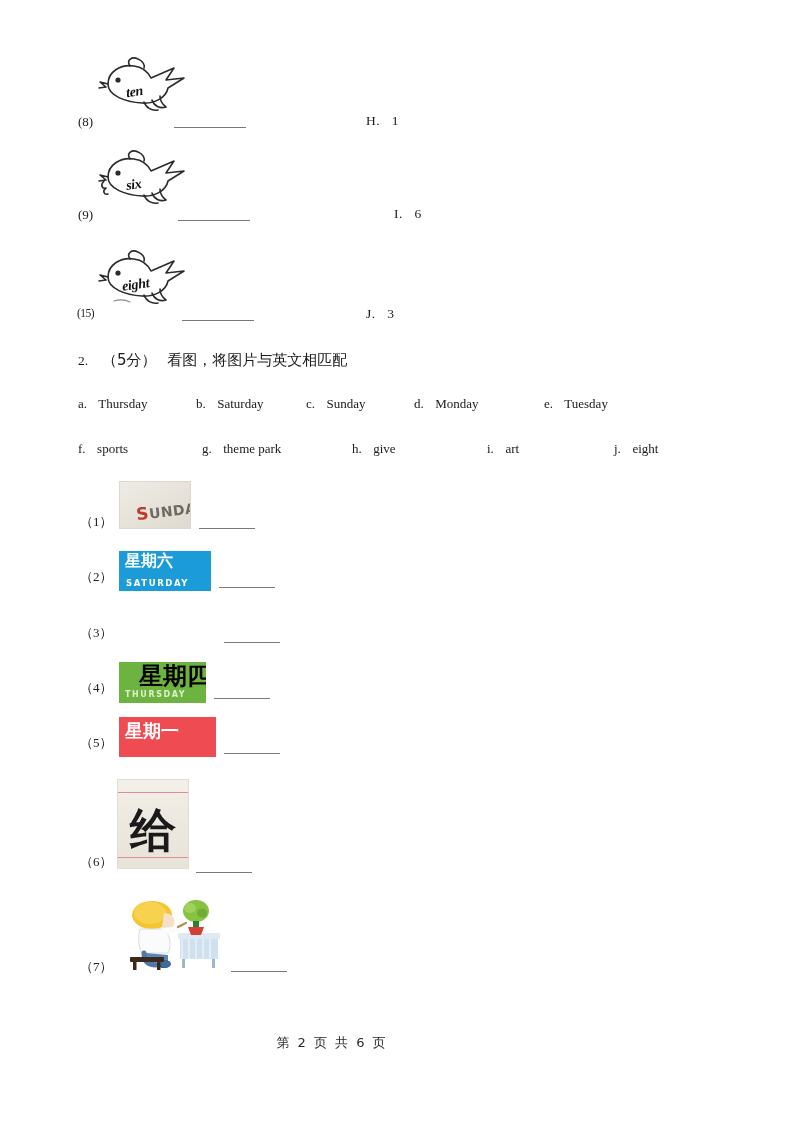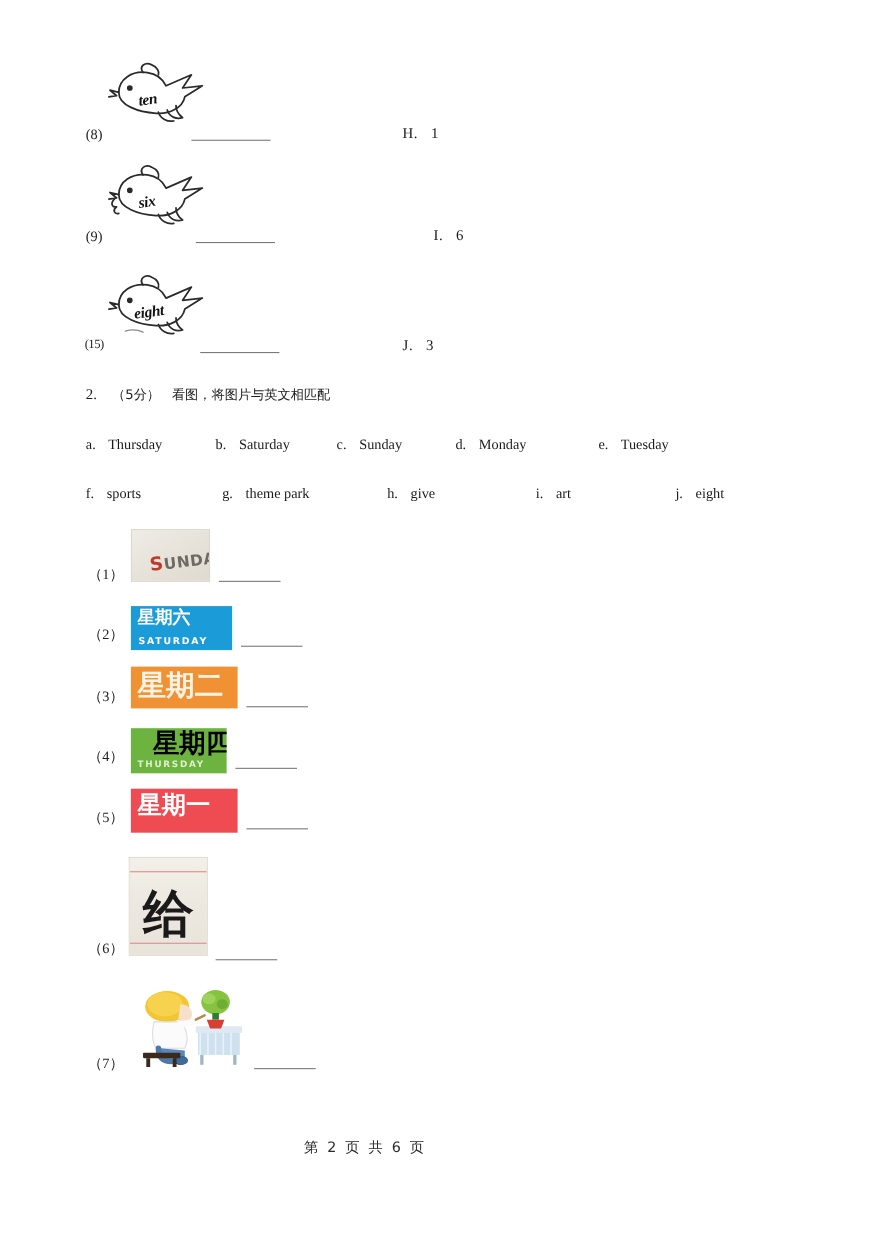--- a/index.html
+++ b/index.html
@@ -73,21 +73,21 @@
 
   
   .q2-head {
     position: absolute;
     left: 78px;
     top: 351px;
     font-size: 13.5px;
     color: #1a1a1a;
     white-space: nowrap;
   }
-  .q2-head .cn { font-family: "DejaVu Sans", sans-serif; font-size: 12px; }
+  .q2-head .cn { font-family: "DejaVu Sans", sans-serif; font-size: 15px; }
 
   .opt-line {
     position: absolute;
     font-size: 13px;
     color: #1a1a1a;
     white-space: nowrap;
   }
 
   
   .pic-num {
@@ -315,35 +315,32 @@
   <div class="pic-num" style="left:80px; top:513px;">（1）</div>
   <div class="blank" style="left:199px; top:527px; width:56px;"></div>
 
   <div class="card" style="left:119px; top:551px; width:92px; height:40px; background:#1b9bd8;">
     <div class="cn-day" style="position:absolute; left:6px; top:2px; font-size:16px;">星期六</div>
     <div class="en-day" style="position:absolute; left:7px; top:28px; font-size:8.5px;">SATURDAY</div>
   </div>
   <div class="pic-num" style="left:80px; top:568px;">（2）</div>
   <div class="blank" style="left:219px; top:586px; width:56px;"></div>
 
-  <div class="card" style="left:119px; top:606px; width:97px; height:38px; background:#f09233;">
-    <div class="cn-day" style="position:absolute; left:6px; top:5px; font-size:26px; color:#fdf3e3;">星期二</div>
-  </div>
   <div class="pic-num" style="left:80px; top:624px;">（3）</div>
   <div class="blank" style="left:224px; top:641px; width:56px;"></div>
 
   <div class="card" style="left:119px; top:662px; width:87px; height:41px; background:#6cb33f;">
     <div class="cn-day" style="position:absolute; left:20px; top:2px; font-size:24px; color:#000000;">星期四</div>
     <div class="en-day" style="position:absolute; left:6px; top:29px; font-size:8px; color:#dff0cc;">THURSDAY</div>
   </div>
   <div class="pic-num" style="left:80px; top:679px;">（4）</div>
   <div class="blank" style="left:214px; top:697px; width:56px;"></div>
 
   <div class="card" style="left:119px; top:717px; width:97px; height:40px; background:#ef4b52;">
-    <div class="cn-day" style="position:absolute; left:6px; top:5px; font-size:22px;">星期一</div>
+    <div class="cn-day" style="position:absolute; left:6px; top:5px; font-size:18px;">星期一</div>
   </div>
   <div class="pic-num" style="left:80px; top:734px;">（5）</div>
   <div class="blank" style="left:224px; top:752px; width:56px;"></div>
 
   <div class="card calli-card" style="left:117px; top:779px; width:72px; height:90px;">
     <div class="rule" style="top:12px;"></div>
     <div class="rule" style="top:77px;"></div>
     <div class="glyph">给</div>
   </div>
   <div class="pic-num" style="left:80px; top:853px;">（6）</div>

